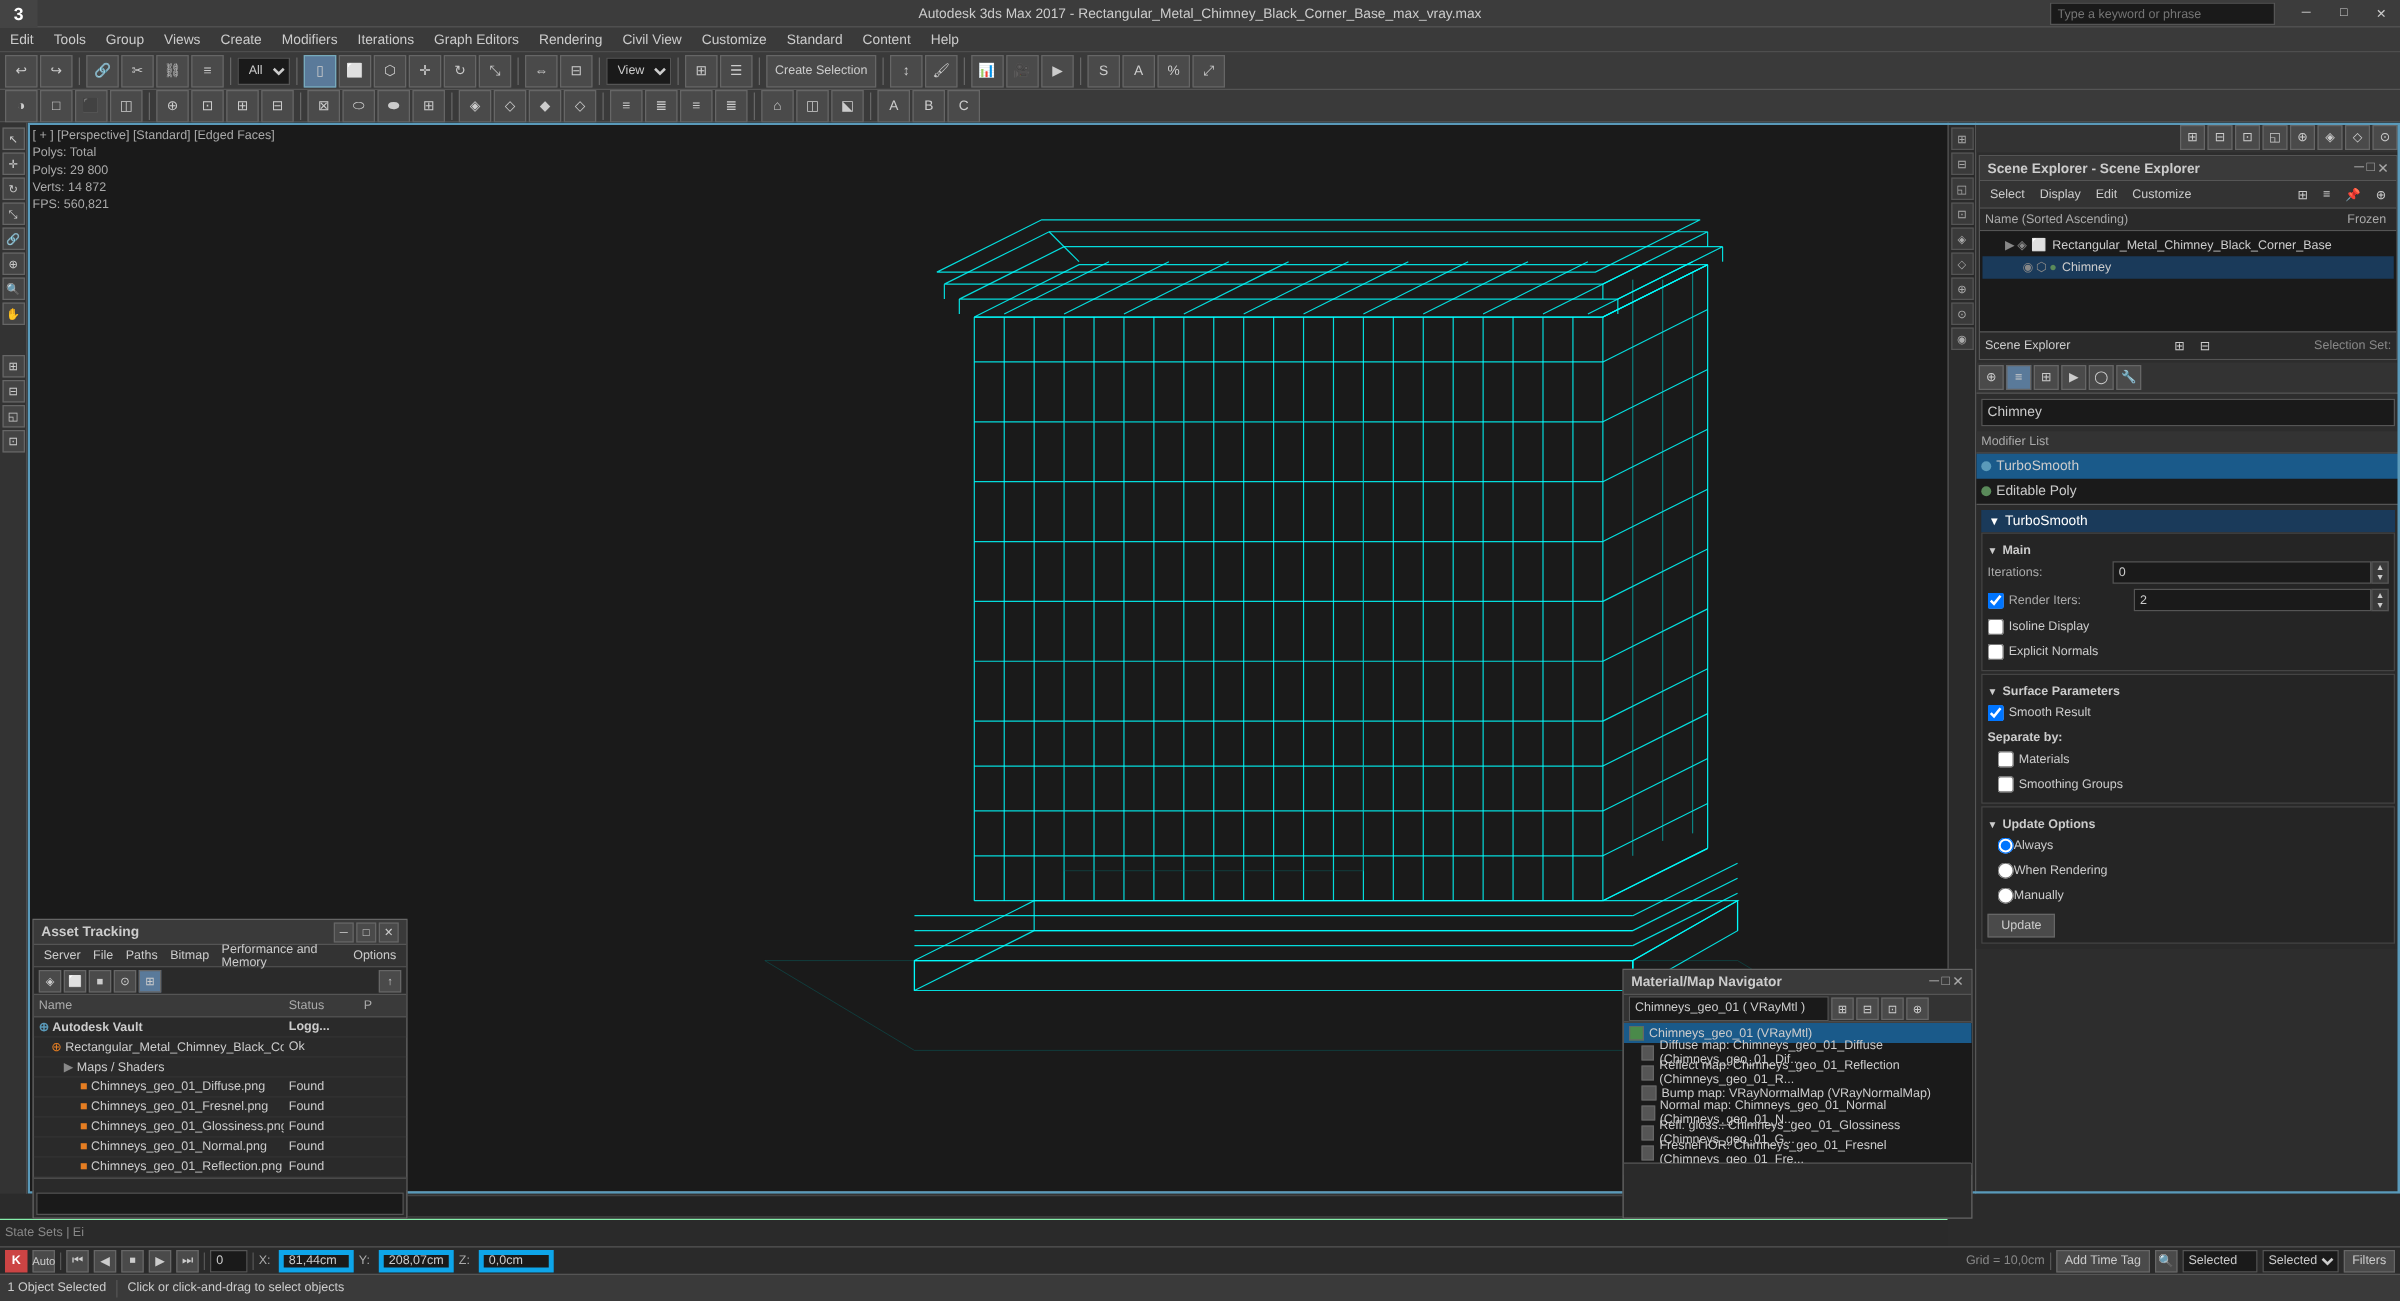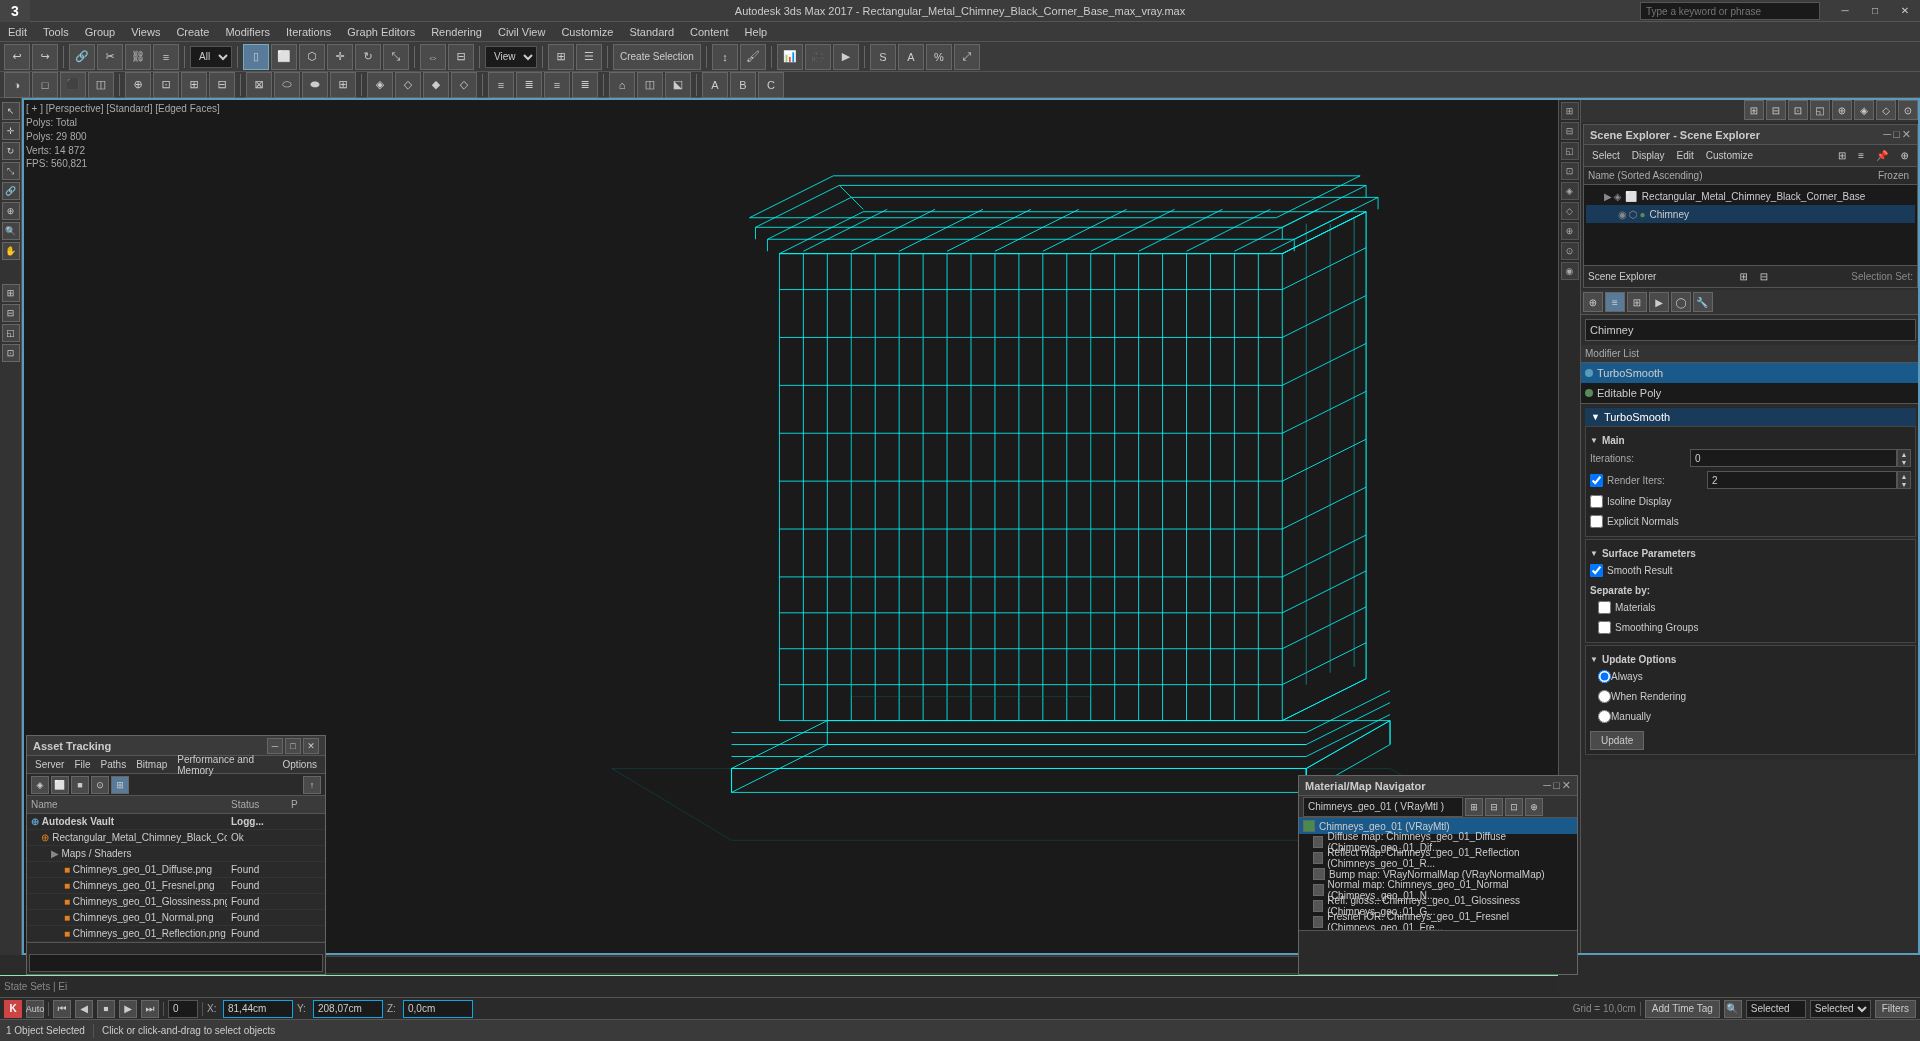--- a/index.html
+++ b/index.html
@@ -555,24 +555,24 @@
       background: #2a2a2a;
       border-top: 1px solid #555;
       display: flex;
       align-items: center;
       padding: 0 4px;
       gap: 4px;
       font-size: 10px;
       color: #ccc;
     }
     .coord-input {
-      width: 70px;
+      width: 60px;
       height: 18px;
       background: #1a1a1a;
-      border: 1px solid #0ea5e9;
+      border: 4px solid #0ea5e9;
       color: #ccc;
       font-size: 10px;
       padding: 0 4px;
     }
     .coord-label {
       font-size: 10px;
       color: #aaa;
       min-width: 12px;
     }
     #timeline-track {

